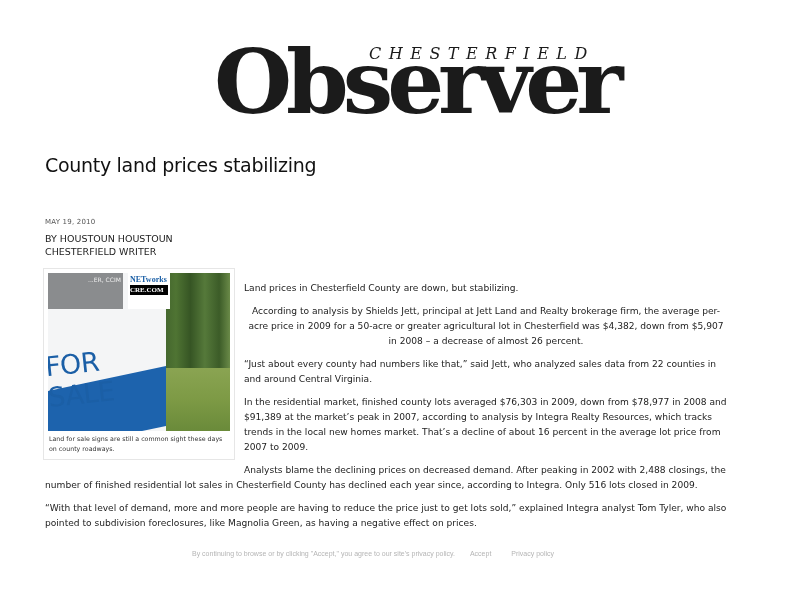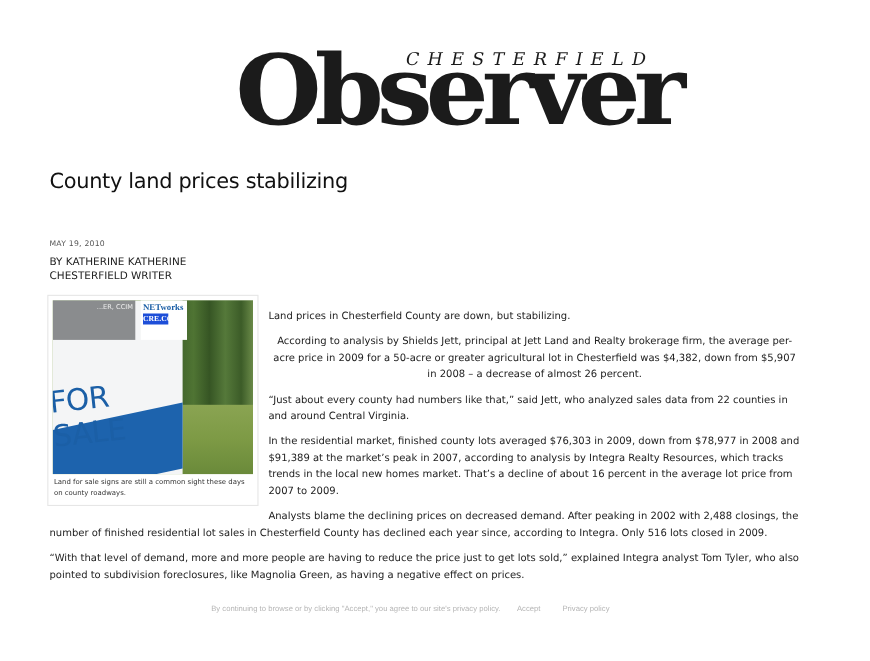--- a/index.html
+++ b/index.html
@@ -12,21 +12,21 @@
     .byline { position: absolute; left: 45px; top: 232px; font-size: 9.5px; color: #222; line-height: 13px; }
     .figure { position: absolute; left: 43px; top: 268px; width: 190px; height: 190px; border: 1px solid #e6e6e6; background: #fff; }
     .photo { position: absolute; left: 4px; top: 4px; width: 182px; height: 158px; overflow: hidden; background: #6e8f3e; }
     .photo .sky { position: absolute; left: 110px; top: 0; width: 72px; height: 40px; background: #dfe6dc; }
     .photo .trees { position: absolute; left: 110px; top: 0; width: 72px; height: 100px; background: linear-gradient(90deg, #3d5e2a 0%, #4f7433 25%, #365524 45%, #55793a 65%, #3c5c28 85%, #6a8a48 100%); }
     .photo .grass { position: absolute; left: 110px; top: 95px; width: 72px; height: 63px; background: linear-gradient(180deg, #8aa452 0%, #7d9a45 50%, #6a8a3a 100%); }
     .photo .sign { position: absolute; left: 0; top: 0; width: 118px; height: 158px; background: #f4f5f6; }
     .photo .sign-gray { position: absolute; left: 0; top: 0; width: 75px; height: 36px; background: #8a8c8e; color: #eee; font-size: 6px; padding: 3px 0 0 40px; box-sizing: border-box; }
     .photo .sign-logo { position: absolute; left: 80px; top: 0; width: 42px; height: 36px; background: #fff; font-family: Liberation Serif, serif; }
     .photo .sign-logo .l1 { position: absolute; left: 2px; top: 2px; font-size: 8px; font-weight: bold; color: #1b5fa6; }
-    .photo .sign-logo .l2 { position: absolute; left: 2px; top: 12px; width: 23px; font-size: 7px; font-weight: bold; color: #fff; background: #1d4ed8; padding: 1px 0; }
+    .photo .sign-logo .l2 { position: absolute; left: 2px; top: 12px; width: 38px; font-size: 7px; font-weight: bold; color: #fff; background: #000000; padding: 1px 0; }
     .photo .forsale { position: absolute; left: 2px; top: 78px; font-size: 27px; color: #1b5fa6; letter-spacing: -0.5px; transform: rotate(-6deg); transform-origin: left bottom; }
     .photo .blue { position: absolute; left: 0; top: 118px; width: 118px; height: 60px; background: #1d63ad; transform: skewY(-12deg); transform-origin: left top; }
     .caption { position: absolute; left: 5px; top: 165px; width: 182px; font-size: 6.3px; line-height: 10px; color: #333; }
     .body-text { font-size: 9.1px; line-height: 15px; color: #222; margin: 0; position: absolute; }
     .p1 { left: 244px; top: 281px; width: 480px; }
     .p2 { left: 244px; top: 304px; width: 484px; text-align: center; }
     .p3 { left: 244px; top: 357px; width: 484px; }
     .p4 { left: 244px; top: 395px; width: 484px; }
     .p5 { left: 45px; top: 463px; width: 684px; text-indent: 199px; }
     .p6 { left: 45px; top: 501px; width: 684px; }
@@ -40,21 +40,21 @@
 <div class="masthead">
   <span class="wordmark">Observer</span>
   <span class="kicker">CHESTERFIELD</span>
 </div>
 
 <h1 class="headline">County land prices stabilizing</h1>
 
 <div class="date">MAY 19, 2010</div>
 
 <div class="byline">
-  <div>BY KATHERINE KATHERINE</div>
+  <div>BY HOUSTOUN HOUSTOUN</div>
   <div>CHESTERFIELD WRITER</div>
 </div>
 
 <div class="figure">
   <div class="photo" title="For sale sign in a grassy field">
     <div class="sky"></div>
     <div class="trees"></div>
     <div class="grass"></div>
     <div class="sign">
       <div class="sign-gray">...ER, CCIM</div>

